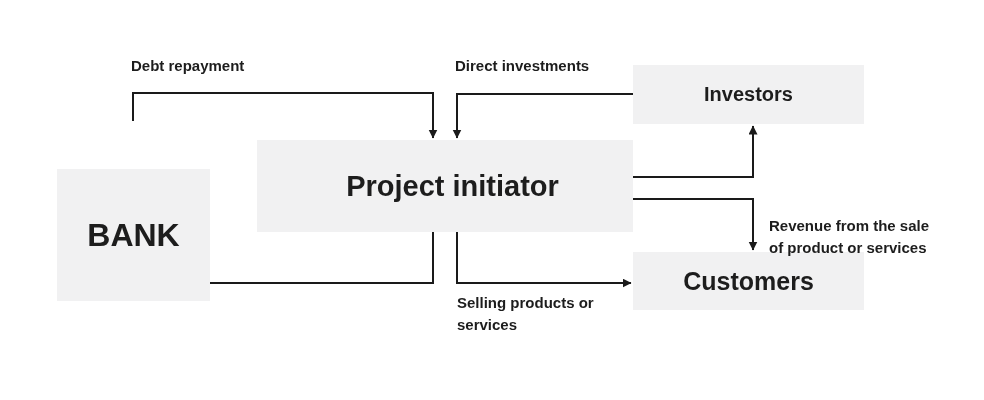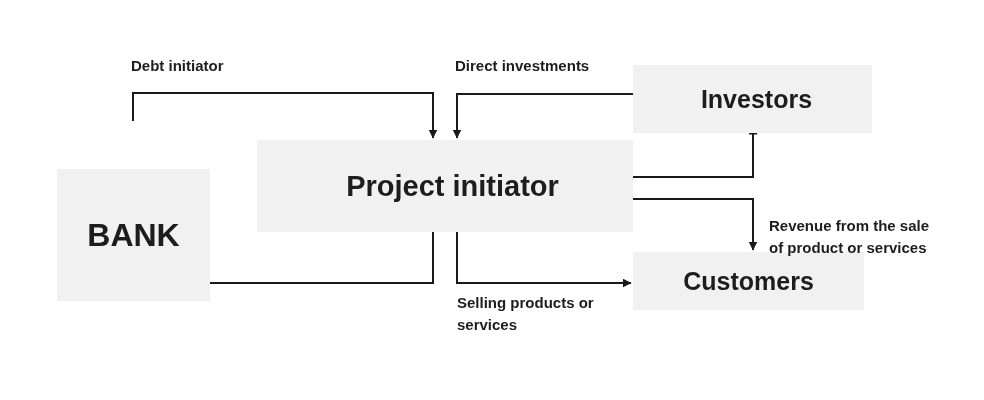--- a/index.html
+++ b/index.html
@@ -36,23 +36,22 @@
     left: 57px; top: 121px; width: 153px; height: 132px;
     font-size: 32px;
     margin-top: 48px;
   }
   .node-project-initiator {
     left: 257px; top: 140px; width: 361px; height: 92px;
     font-size: 29px;
     padding-left: 15px;
   }
   .node-investors {
-    left: 633px; top: 65px; width: 231px; height: 68px;
-    font-size: 25px;
-    padding-left: 8px;
+    left: 633px; top: 65px; width: 231px; height: 59px;
+    font-size: 20px;
   }
   .node-customers {
     left: 633px; top: 252px; width: 231px; height: 58px;
     font-size: 25px;
     text-align: center;
   }
   .edge-label {
     position: absolute;
     font-size: 15px;
     font-weight: bold;
@@ -106,21 +105,21 @@
   </div>
 
   <div class="node node-investors">
     <span>Investors</span>
   </div>
 
   <div class="node node-customers">
     <span>Customers</span>
   </div>
 
-  <div class="edge-label lbl-debt-financing">Debt initiator</div>
+  <div class="edge-label lbl-debt-financing">Debt repayment</div>
 
   <div class="edge-label lbl-direct-investments">Direct investments</div>
 
 
   <div class="edge-label wrap lbl-selling">
     <span class="line">Selling products or</span>
     <span class="line">services</span>
   </div>
 
   <div class="edge-label wrap lbl-revenue">

